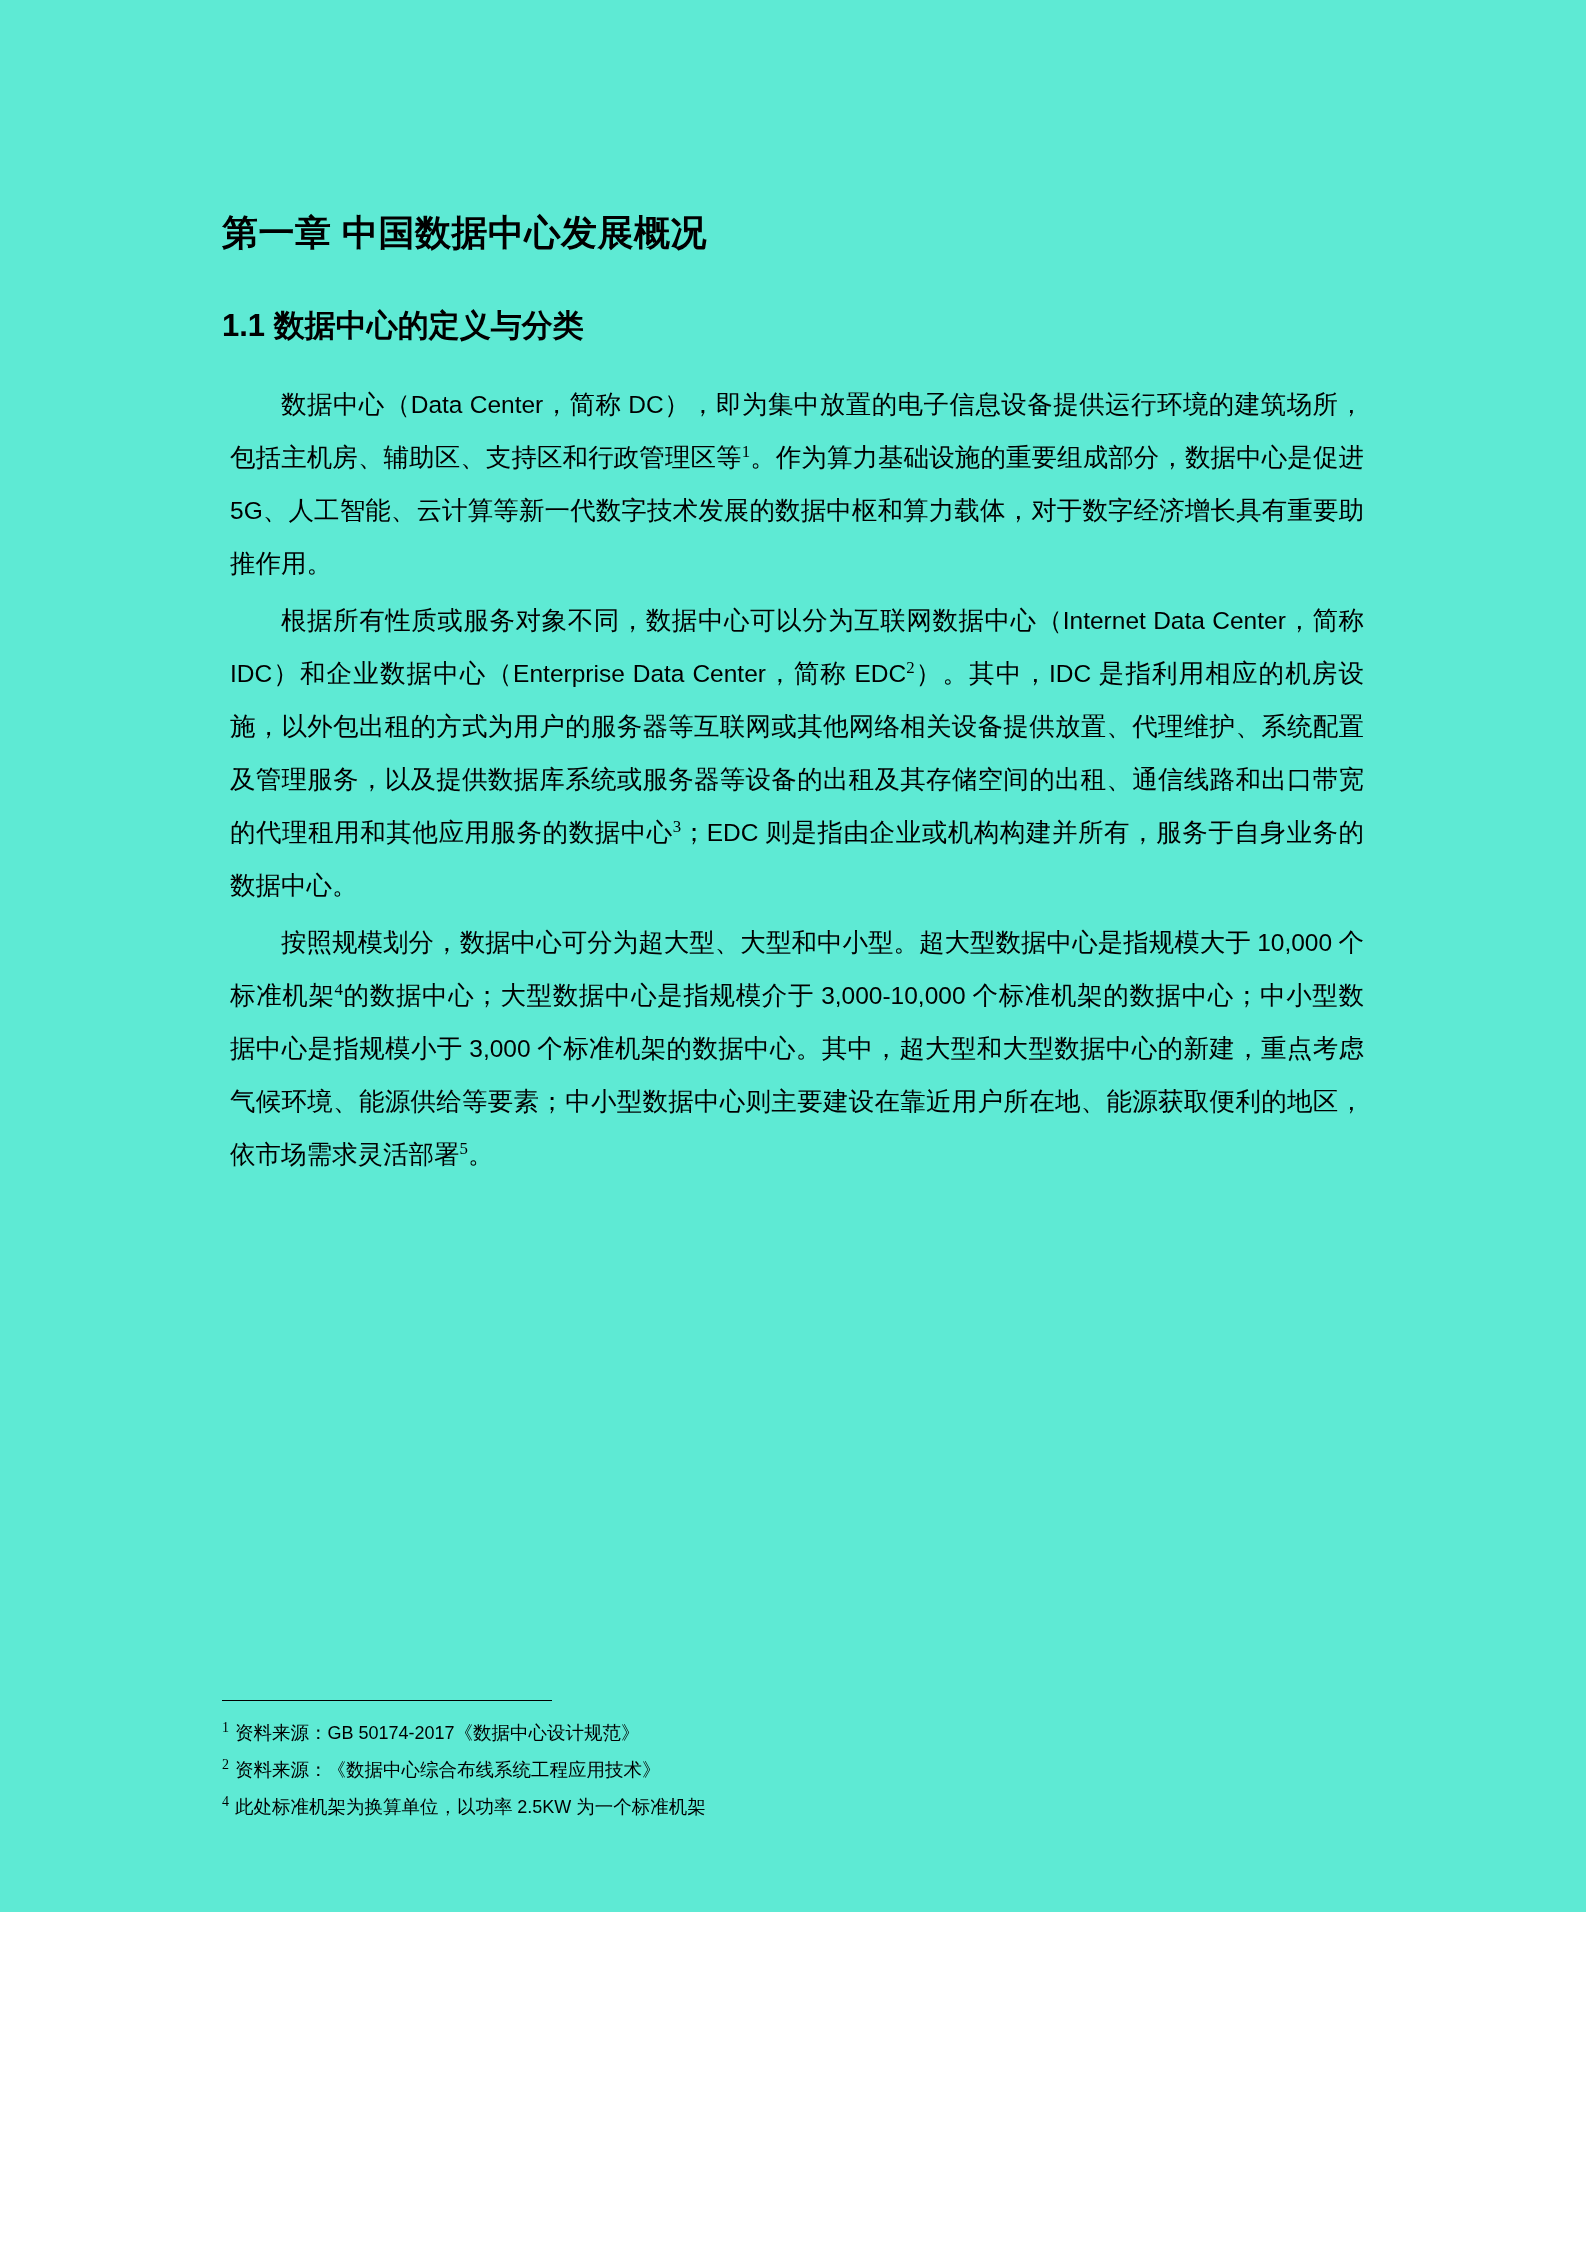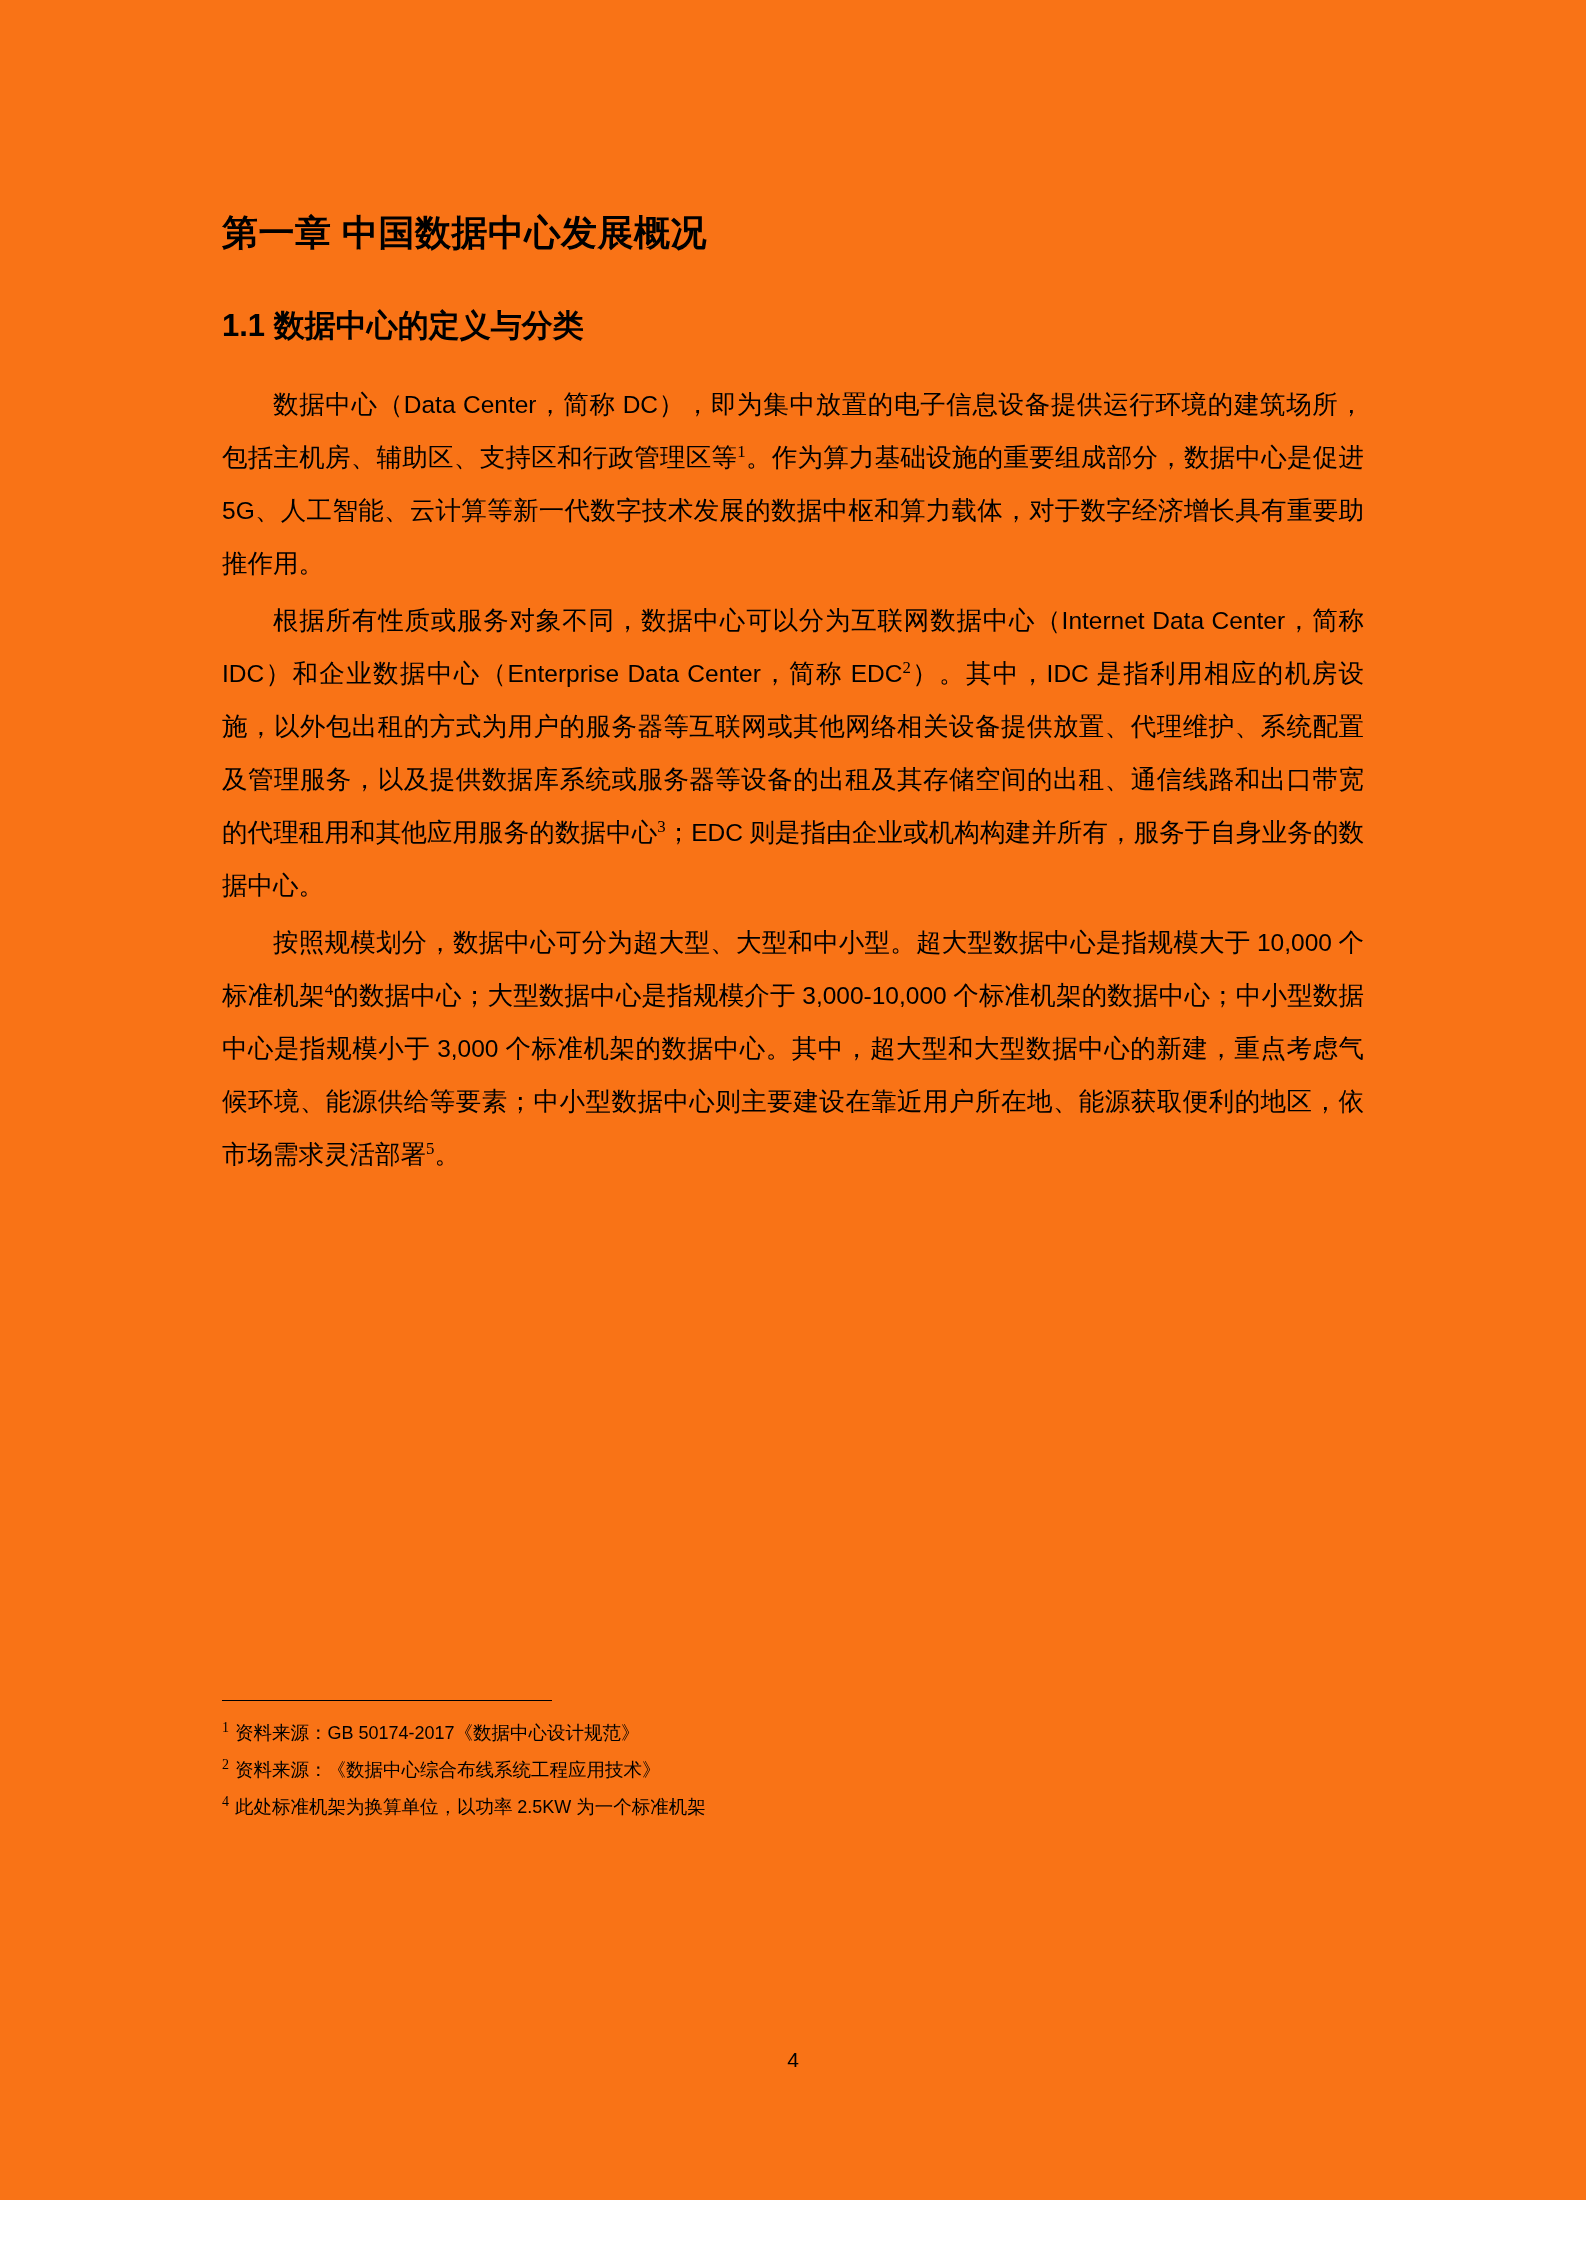--- a/index.html
+++ b/index.html
@@ -3,22 +3,22 @@
 <meta charset="utf-8">
 <style>
   html, body {
     margin: 0;
     padding: 0;
     background: #ffffff;
   }
   .page {
     position: relative;
     width: 1586px;
-    height: 2200px;
-    background: #f97316;
+    height: 1912px;
+    background: #5eead4;
     font-family: "Liberation Serif", serif;
     color: #000000;
     box-sizing: border-box;
     overflow: hidden;
   }
   .content {
     position: absolute;
     left: 222px;
     top: 208px;
     width: 1142px;
@@ -39,21 +39,21 @@
     font-size: 31px;
     margin: 46px 0 8px 0;
     padding: 0;
     line-height: 1.4;
     color: #000;
   }
   p.body-para {
     font-family: "Liberation Serif", serif;
     font-size: 25.5px;
     line-height: 53px;
-    margin: 30px 0 0 0;
+    margin: 30px 0 0 8px;
     text-indent: 51px;
     text-align: justify;
     text-justify: inter-ideograph;
     color: #000;
   }
   p.body-para.tight {
     margin-top: 4px;
   }
   sup {
     font-size: 0.66em;

